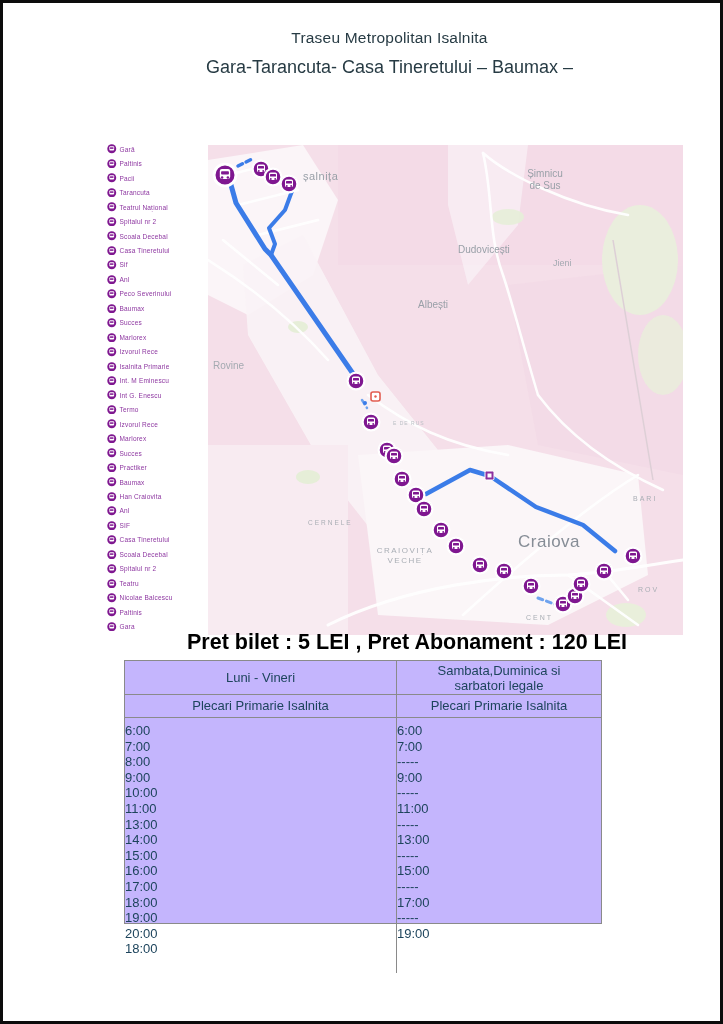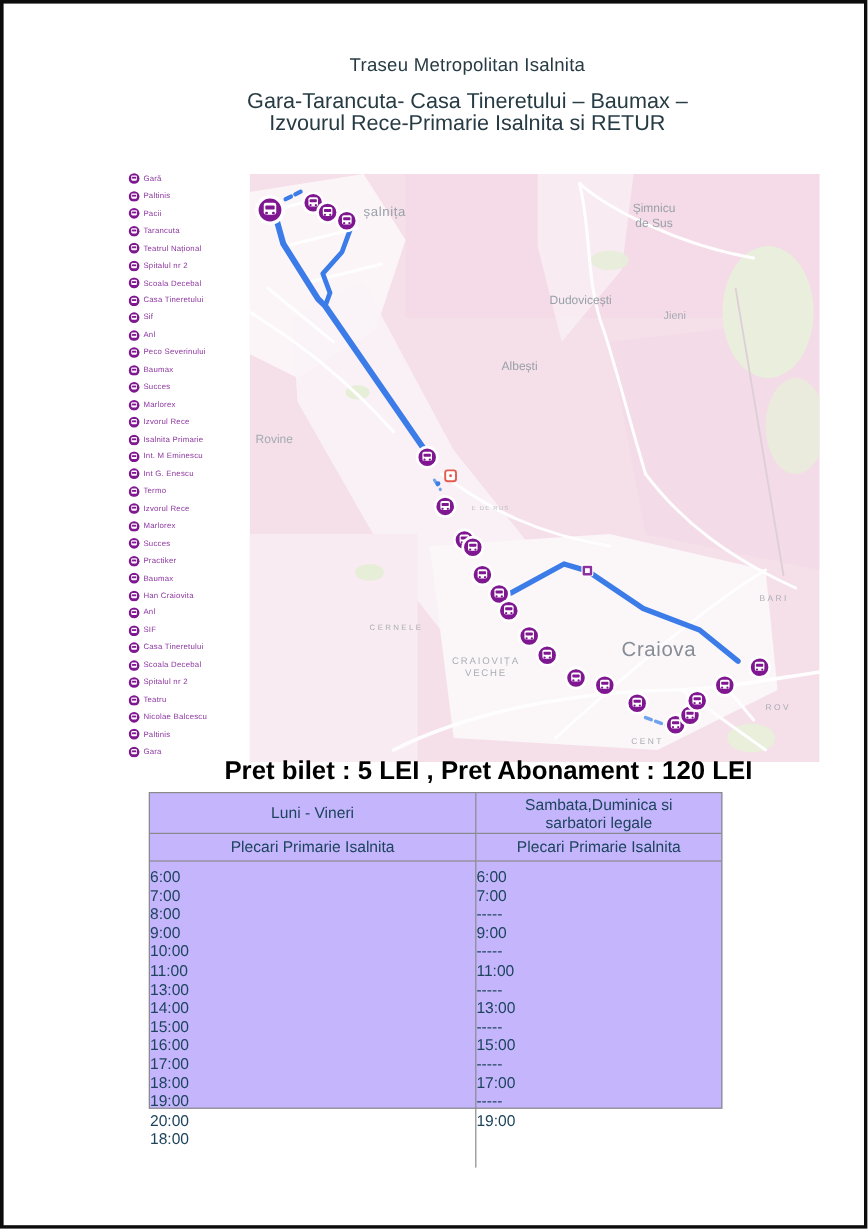--- a/index.html
+++ b/index.html
@@ -2,21 +2,21 @@
 <html><head>
 <meta charset="utf-8">
 <style>
   html,body{margin:0;padding:0;background:#ffffff;}
   .page{
     position:relative;width:723px;height:1024px;box-sizing:border-box;
     background:#ffffff;border:3px solid #0c0c0c;overflow:hidden;
     font-family:"Liberation Sans",sans-serif;
   }
   .header{position:absolute;top:26px;left:0;width:100%;box-sizing:border-box;
-    padding-left:56px;text-align:center;color:#273b44;margin-top:17px;}
+    padding-left:56px;text-align:center;color:#273b44;}
   .title{font-size:15.5px;font-weight:500;letter-spacing:.2px;}
   .subtitle{margin-top:11px;font-size:18px;line-height:18px;}
   .stop-list{position:absolute;left:104px;top:139px;width:110px;}
   .stop-row{display:flex;align-items:center;height:14.47px;}
   .stop-row svg{flex:0 0 auto;display:block;}
   .stop-label{margin-left:3px;font-size:6.5px;color:#8d36a0;white-space:nowrap;letter-spacing:.2px;}
   .map{position:absolute;left:205px;top:142px;width:475px;height:490px;}
   .price{position:absolute;left:184px;top:627px;font-size:21.5px;font-weight:bold;color:#000;white-space:nowrap;}
   .tt{
     position:absolute;left:121px;top:657px;width:478px;height:264px;box-sizing:border-box;
@@ -52,21 +52,20 @@
     </g>
   </defs>
 </svg>
 
 <div class="page">
 
   <div class="header">
     <div class="title">Traseu Metropolitan Isalnita</div>
     <div class="subtitle">
       <div>Gara-Tarancuta- Casa Tineretului – Baumax –</div>
-      <div>Izvourul Rece-Primarie Isalnita si RETUR</div>
     </div>
   </div>
 
   <div class="stop-list">
       <div class="stop-row">
         <svg width="9.5" height="9.5" viewBox="-5 -5 10 10">
           <use href="#busS"></use>
         </svg>
         <span class="stop-label">Gară</span>
       </div>

